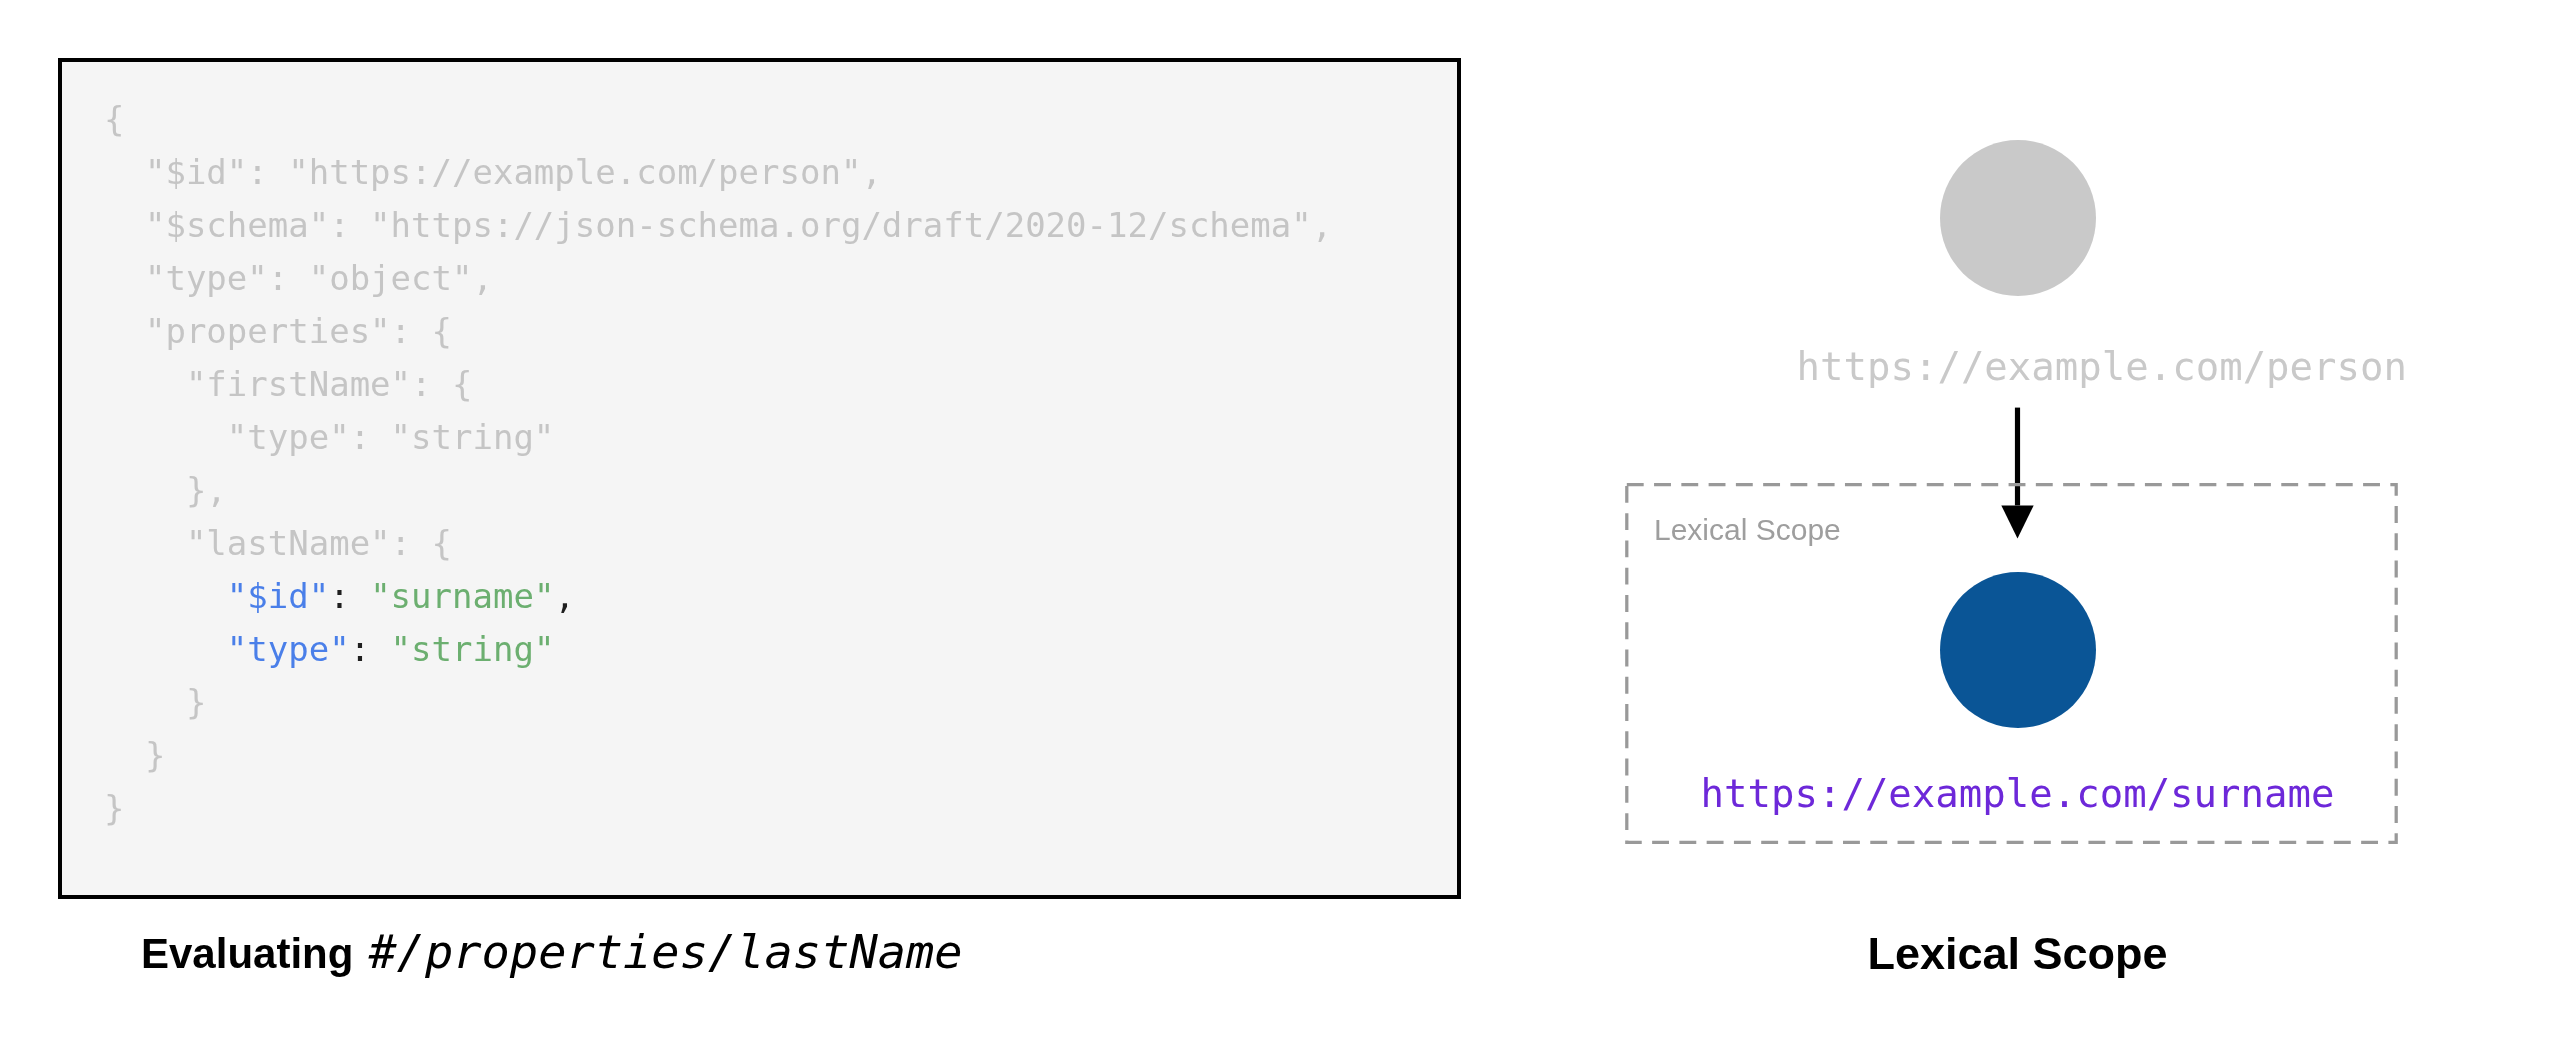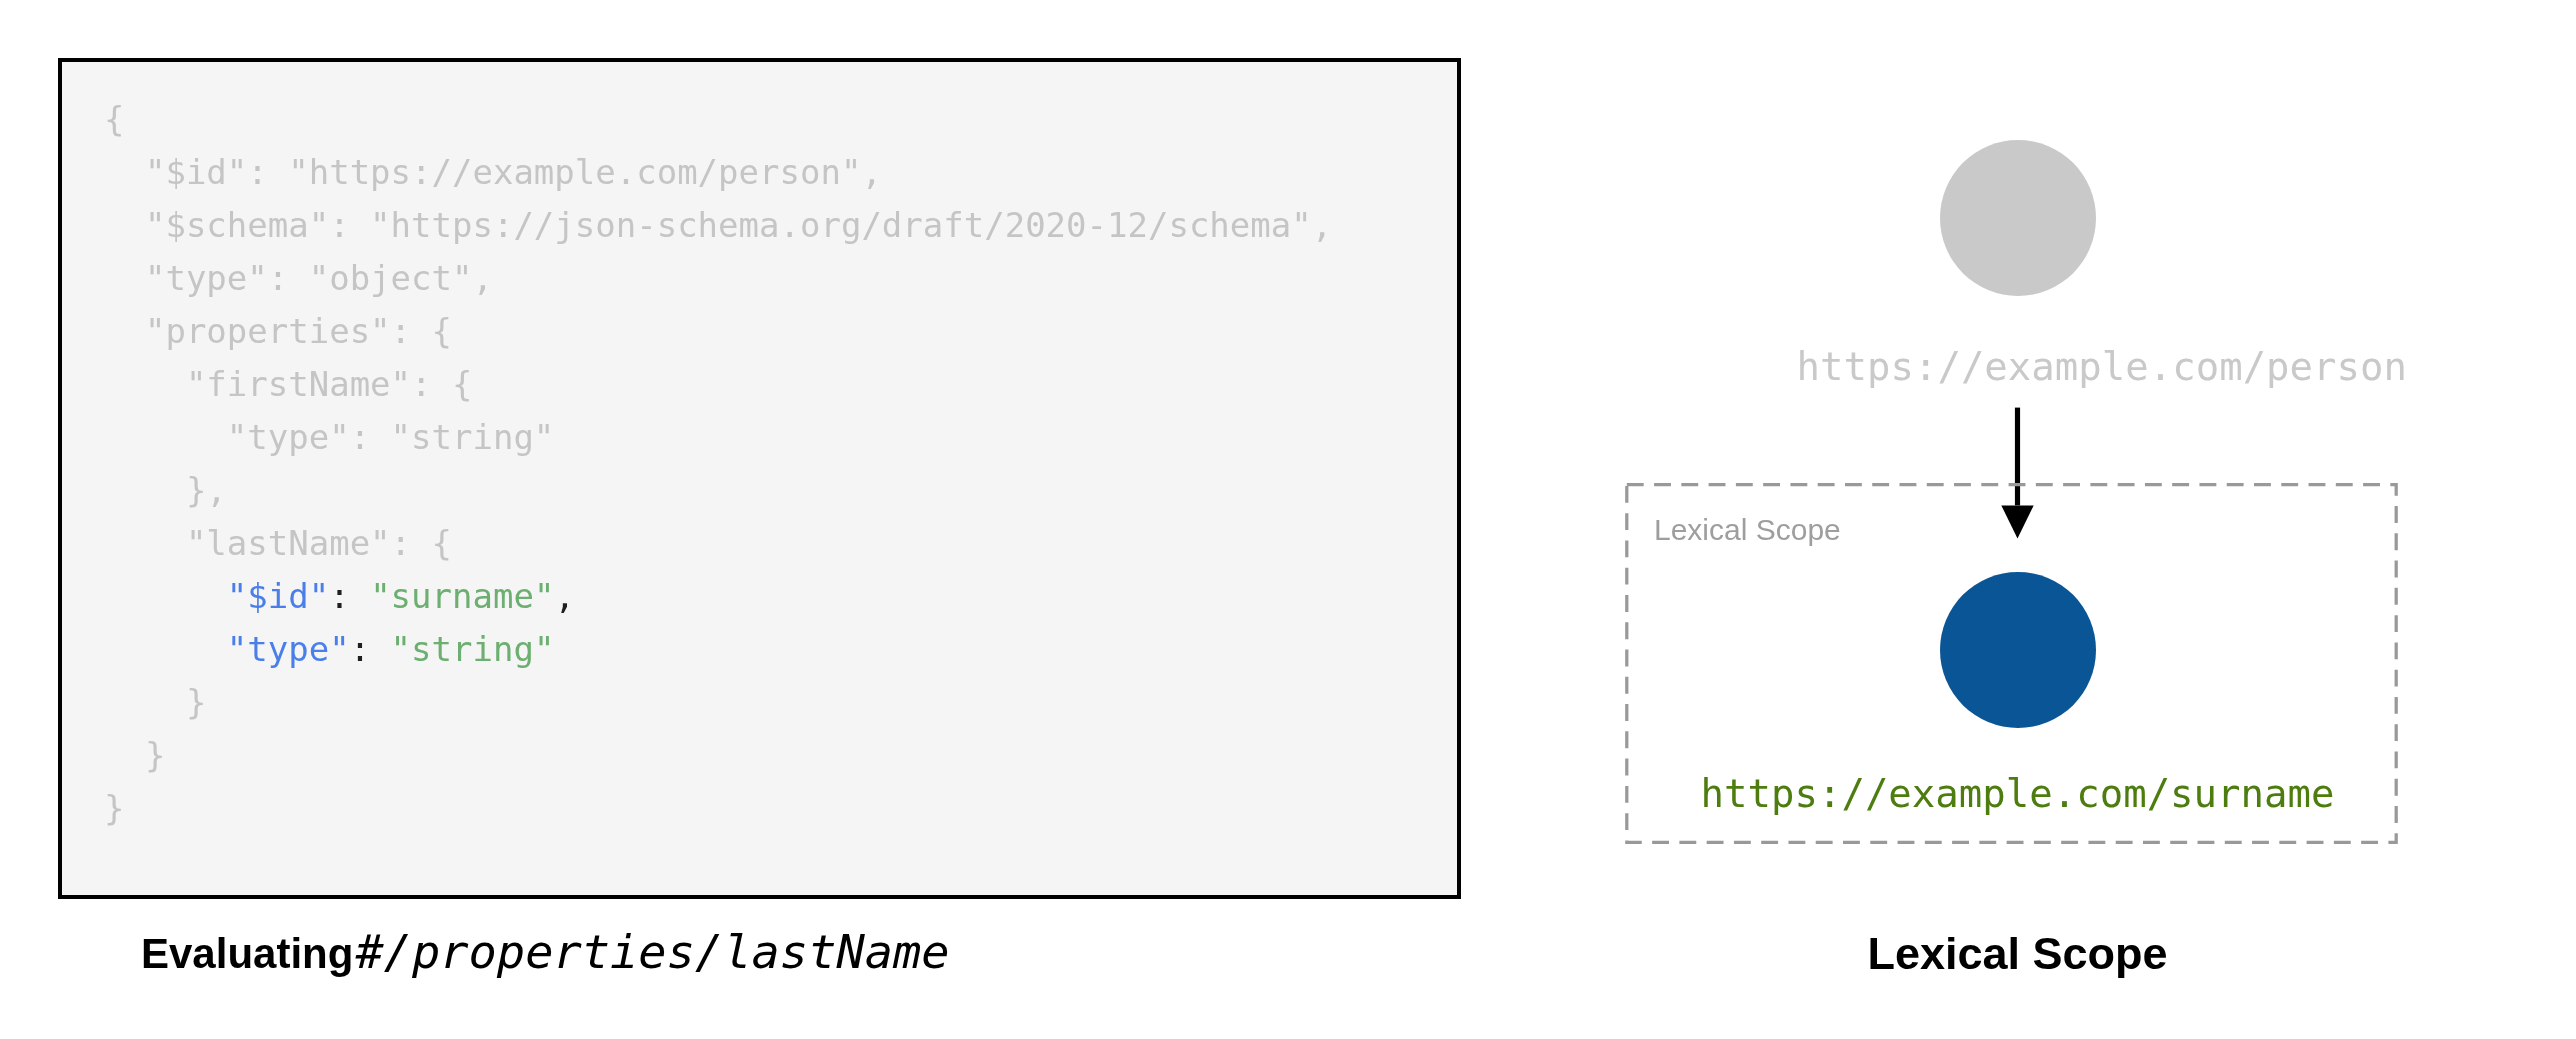--- a/index.html
+++ b/index.html
@@ -44,21 +44,21 @@
   .seg-green { color: #6caf70; }
   .seg-dark  { color: #1f1f1f; }
 
   
   .eval-caption {
     position: absolute;
     left: 141px;
     top: 926px;
     display: flex;
     align-items: baseline;
-    gap: 2px;
+    gap: 15px;
     color: #000000;
   }
   .eval-caption .prefix {
     font-family: "Liberation Sans", sans-serif;
     font-weight: bold;
     font-size: 42px;
     line-height: 1.15;
   }
   .eval-caption .pointer {
     font-family: "DejaVu Sans Mono", monospace;
@@ -124,21 +124,21 @@
   }
   .child-label {
     position: absolute;
     left: 1628px;
     top: 771px;
     width: 779px;
     text-align: center;
     font-family: "DejaVu Sans Mono", monospace;
     font-size: 39px;
     line-height: 45px;
-    color: #4d7c0f;
+    color: #6d28d9;
     white-space: nowrap;
   }
   .scope-caption {
     position: absolute;
     left: 1628px;
     top: 928px;
     width: 779px;
     text-align: center;
     font-family: "Liberation Sans", sans-serif;
     font-weight: bold;

